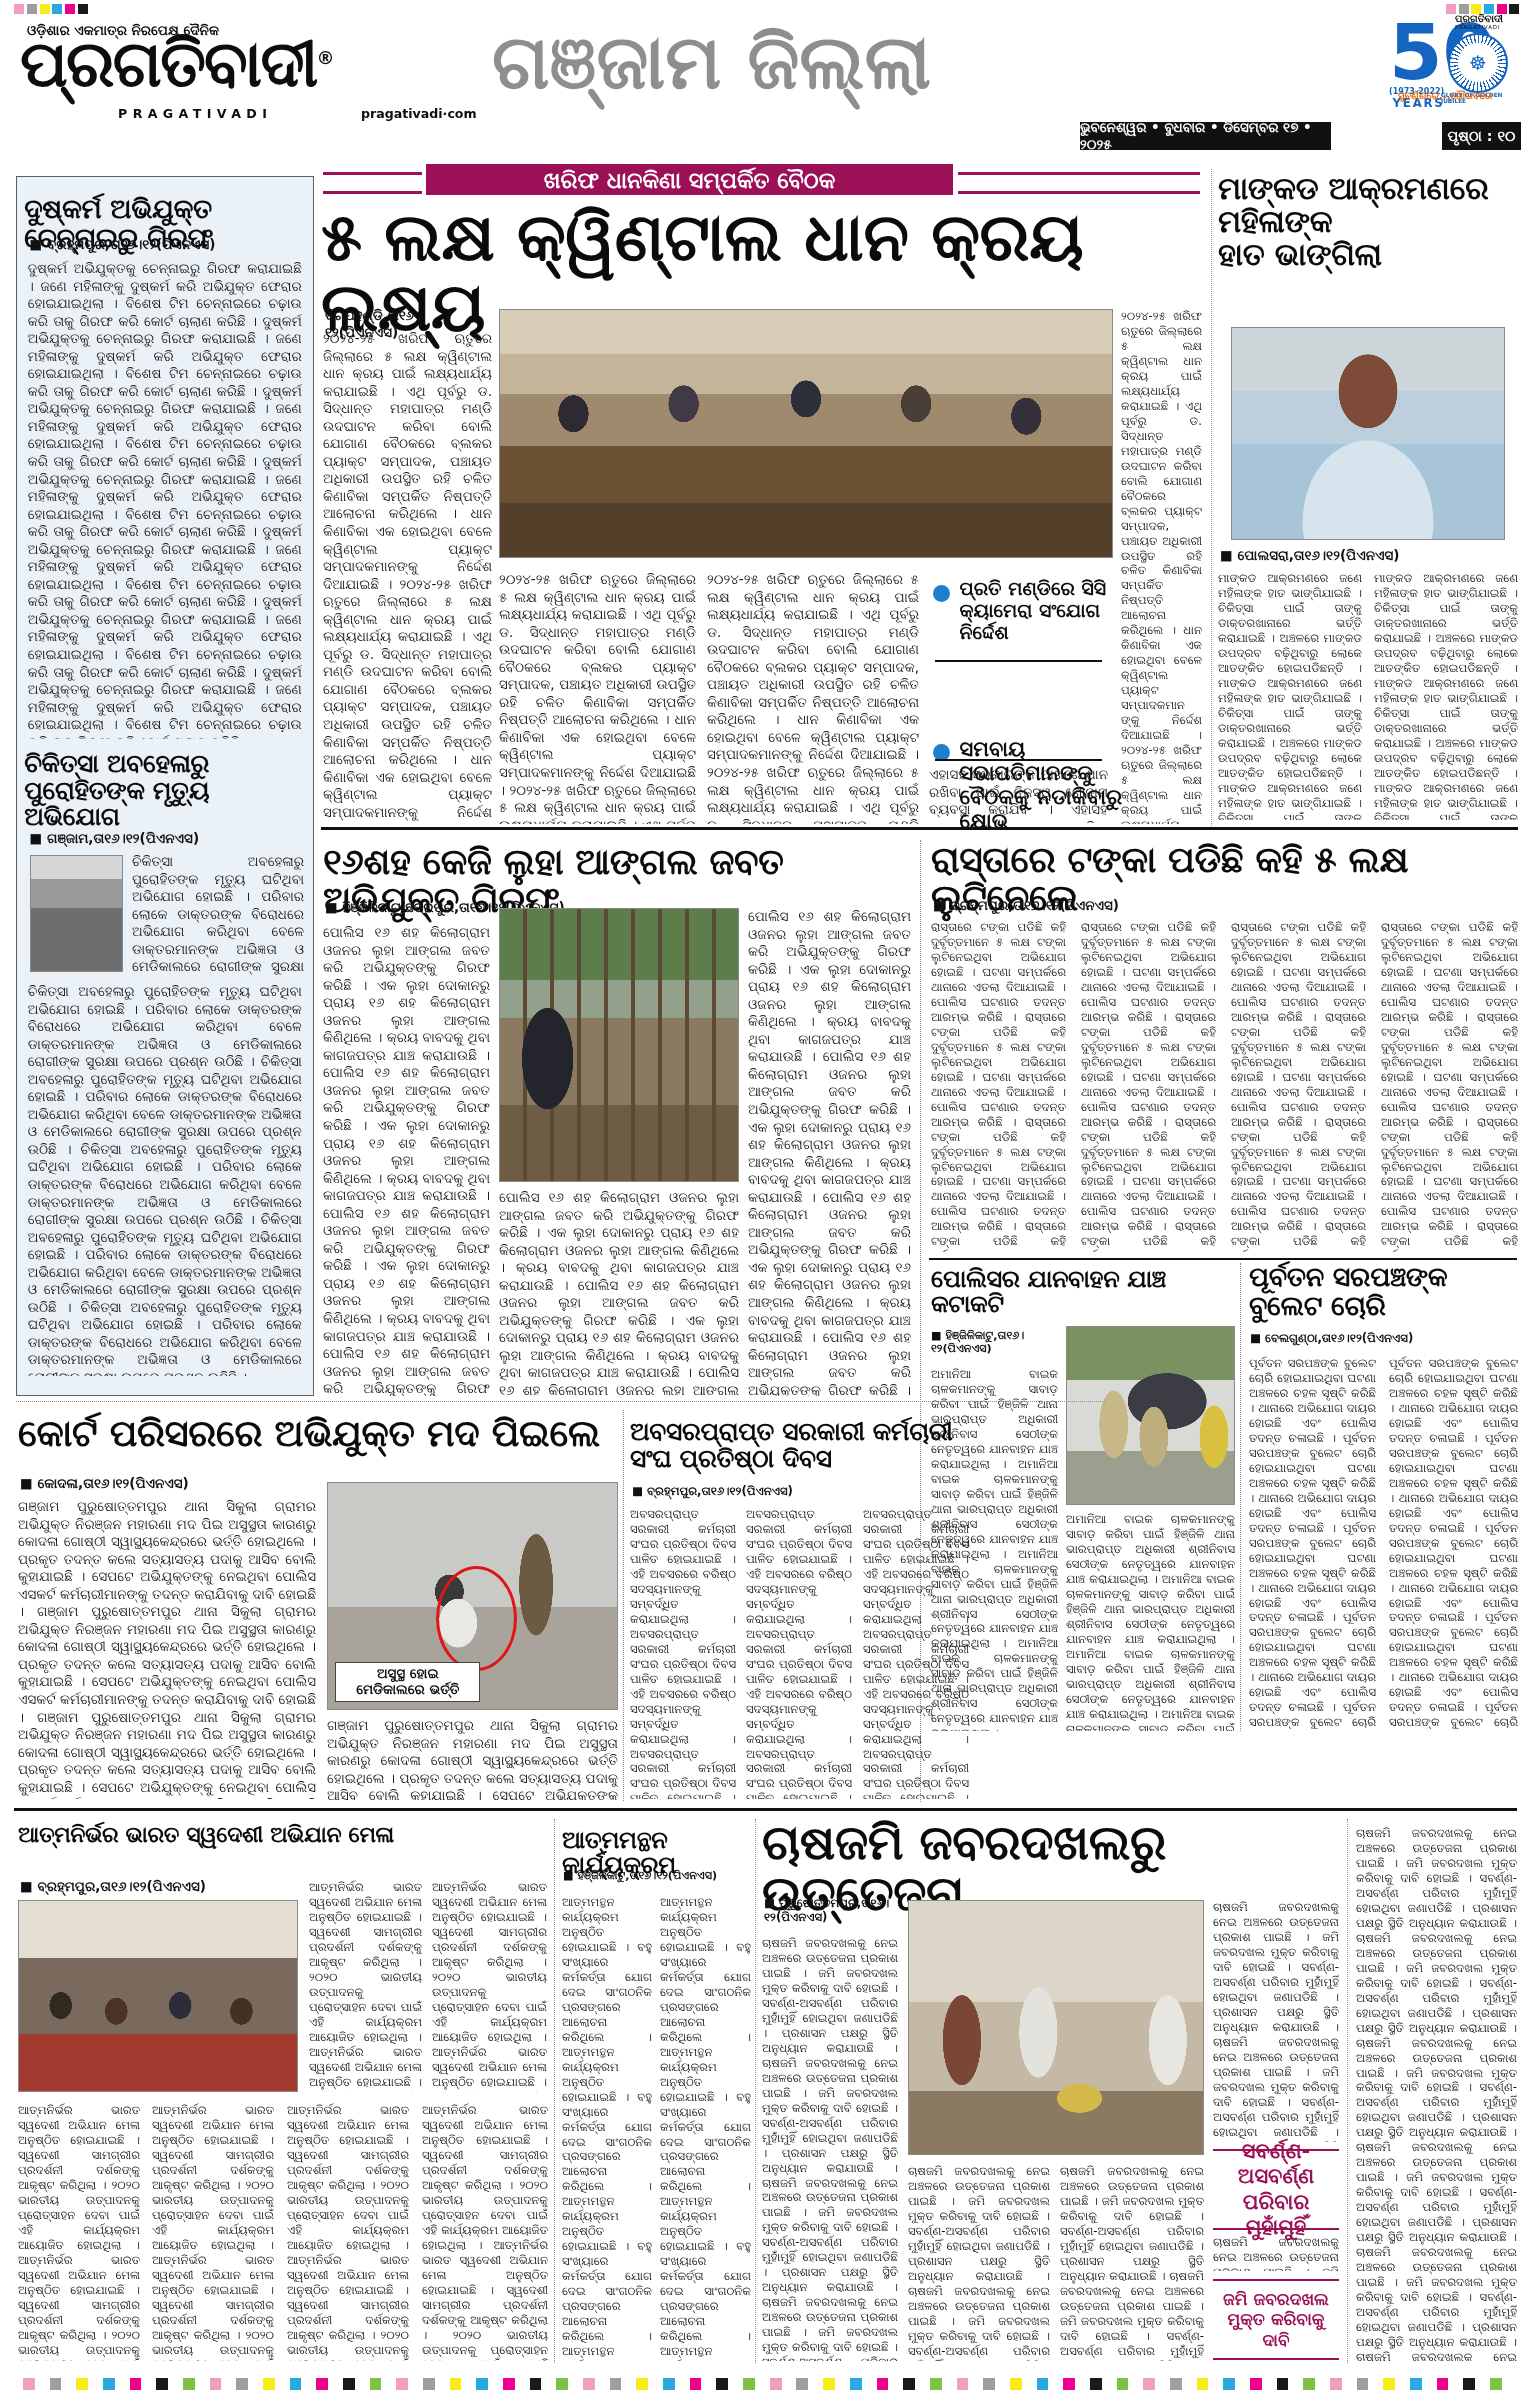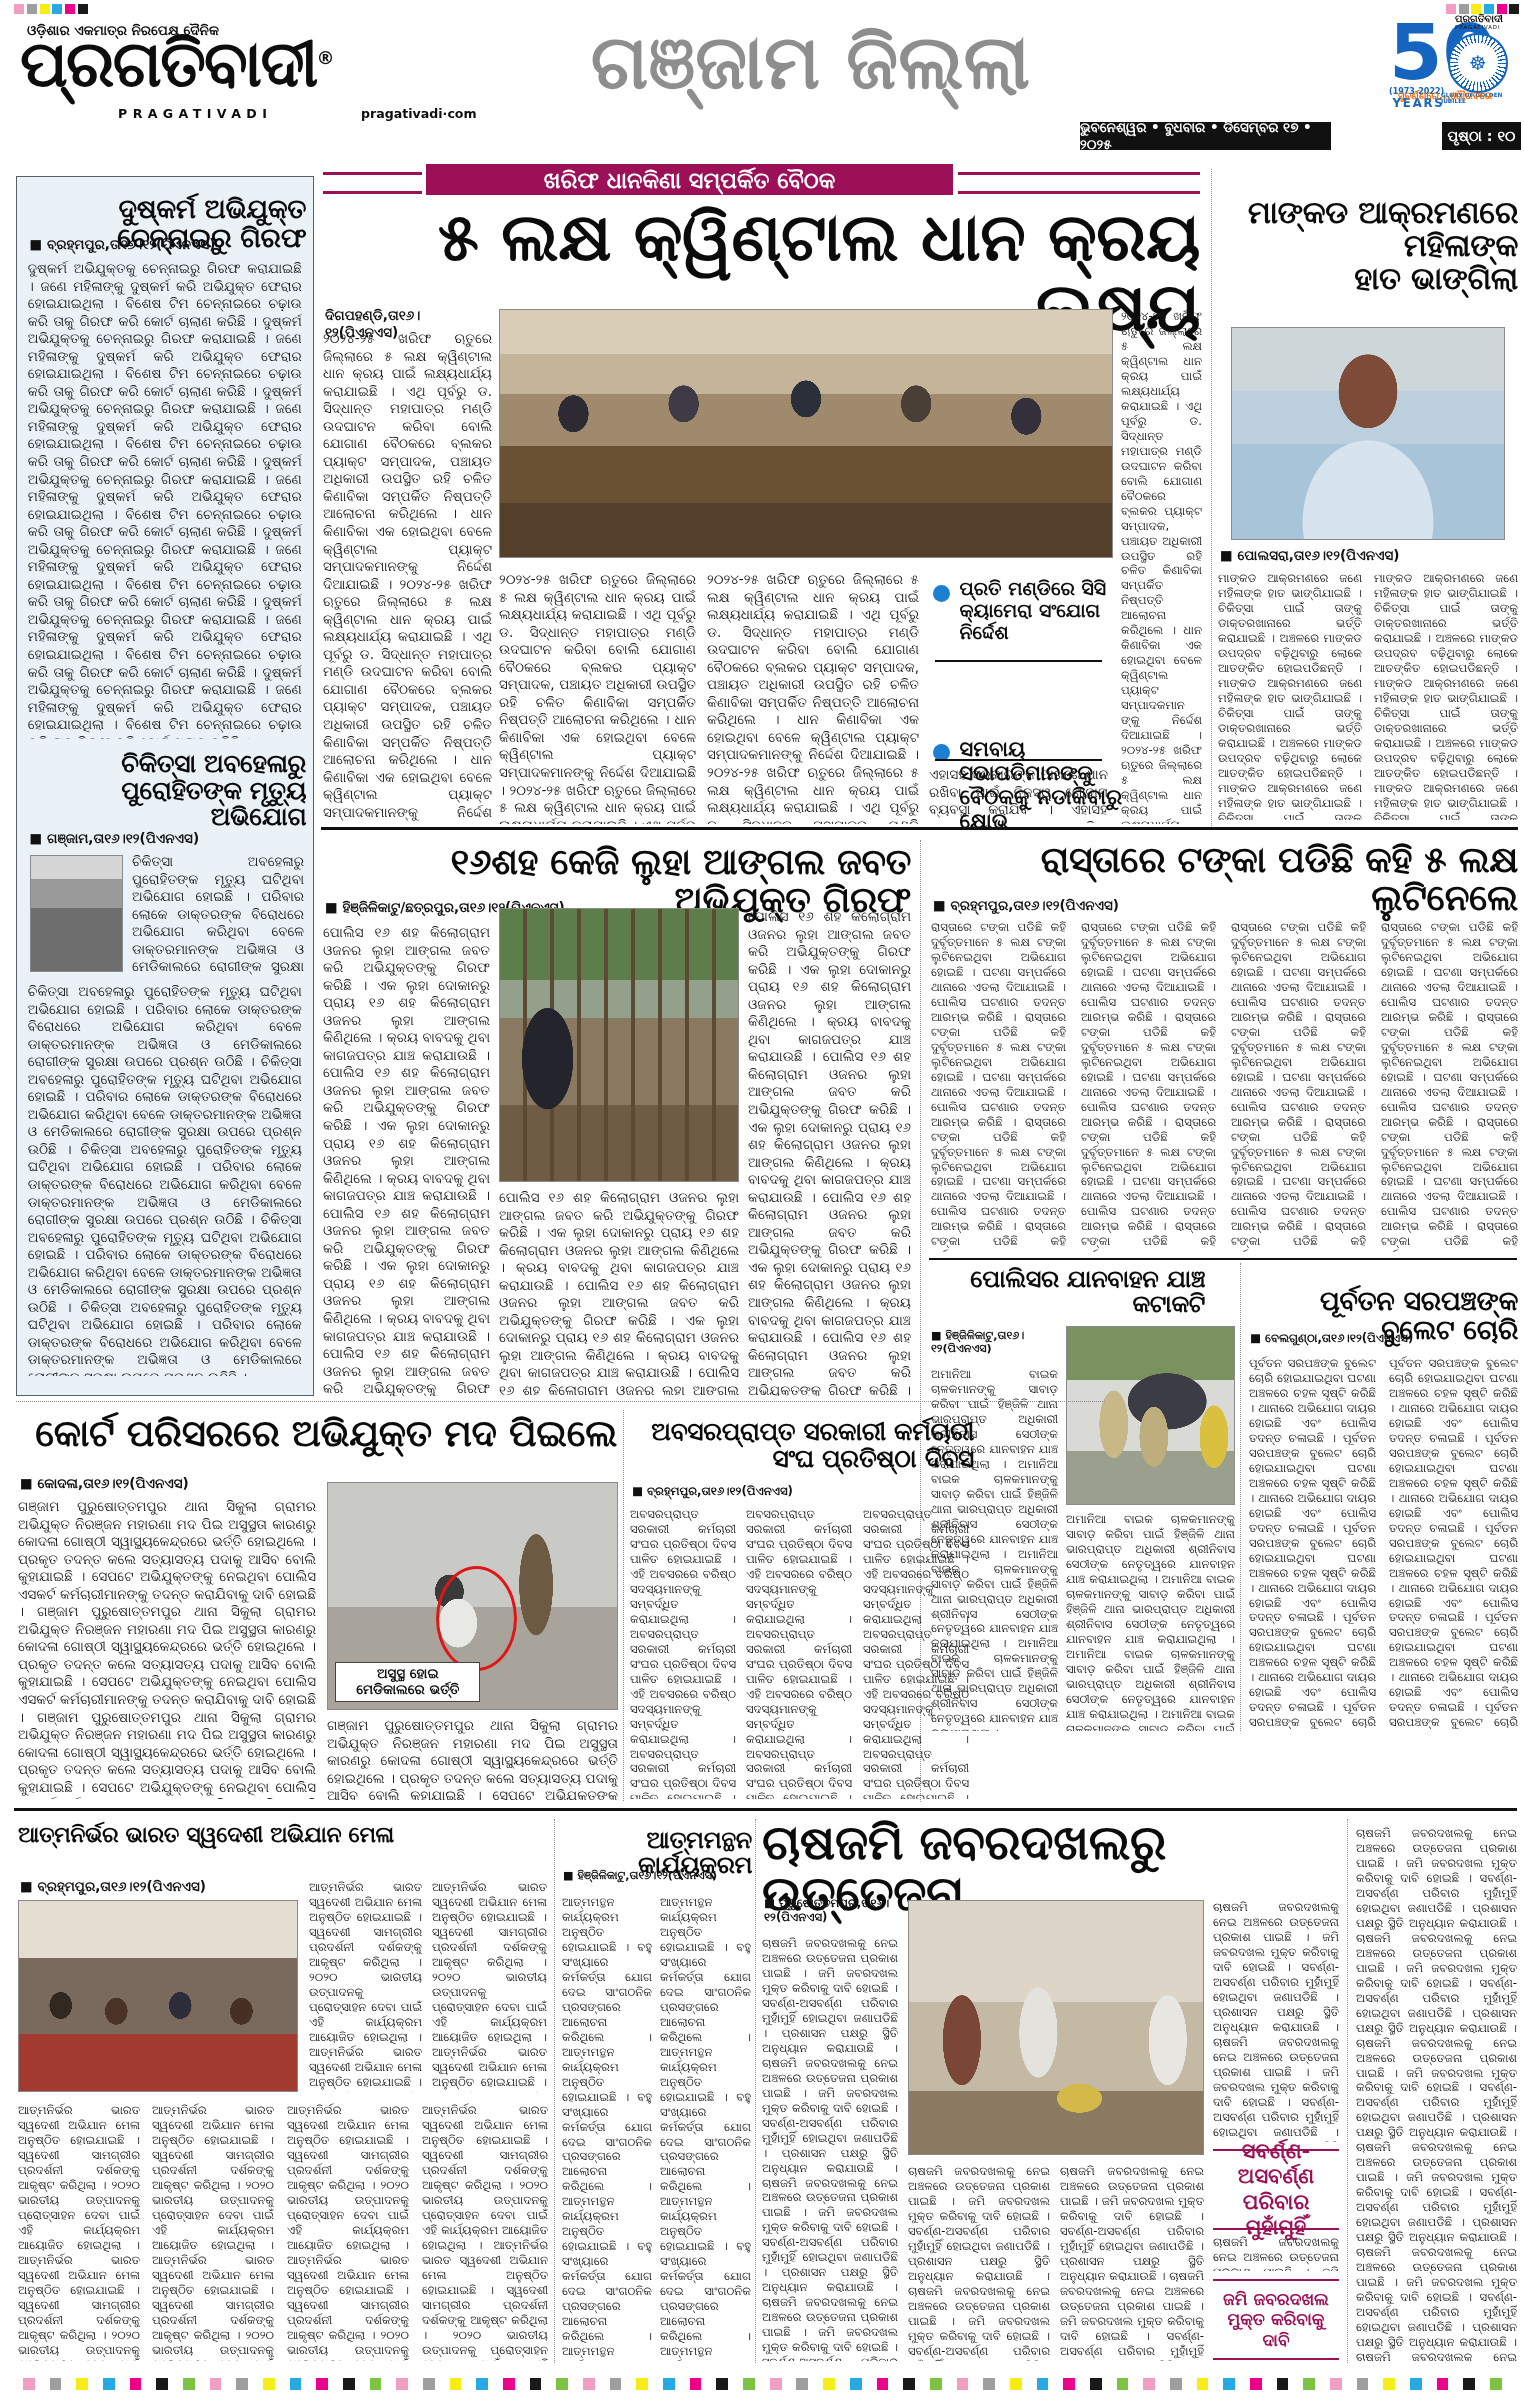--- a/index.html
+++ b/index.html
@@ -1,21 +1,21 @@
 <!DOCTYPE html>
 <html style="font-size:14.4px"><head>
 <meta charset="utf-8">
 <style>
   html,body{margin:0;padding:0;background:#fff;}
   #paper{position:relative;width:1525px;height:2401px;background:#fff;overflow:hidden;
          font-family:"DejaVu Sans","Liberation Sans",sans-serif;color:#0d0d0d;}
   .abs{position:absolute;}
   .h{font-weight:800;color:#0b0b0b;line-height:1.06;letter-spacing:-0.4px;}
-  .ctr{text-align:right;}
-  .prel{white-space:pre-line;margin-top:24px;}
+  .ctr{text-align:left;}
+  .prel{white-space:pre-line;}
   .by{font-weight:700;font-size:13.5px;color:#111;}
   .bd{font-size:13.5px;line-height:1.3;text-align:justify;overflow:hidden;color:#161616;word-break:break-word;}
   .bd.sm{font-size:11.7px;line-height:1.28;}
   .rule{background:#101010;}
   .vdot{border-left:1.8px dotted #8d8d8d;width:0;}
   .hdot{border-top:1.8px dotted #8d8d8d;height:0;}
   .photo{border:0.9px solid #8a8a8a;box-sizing:border-box;padding-left:30px;}
   .kicker{background:#9b1056;color:#fff;font-weight:800;display:flex;align-items:center;justify-content:center;}
   .kline{background:#9b1056;height:2.7px;}
   .bullet{position:relative;padding-left:30.5px;font-weight:800;line-height:1.15;}

